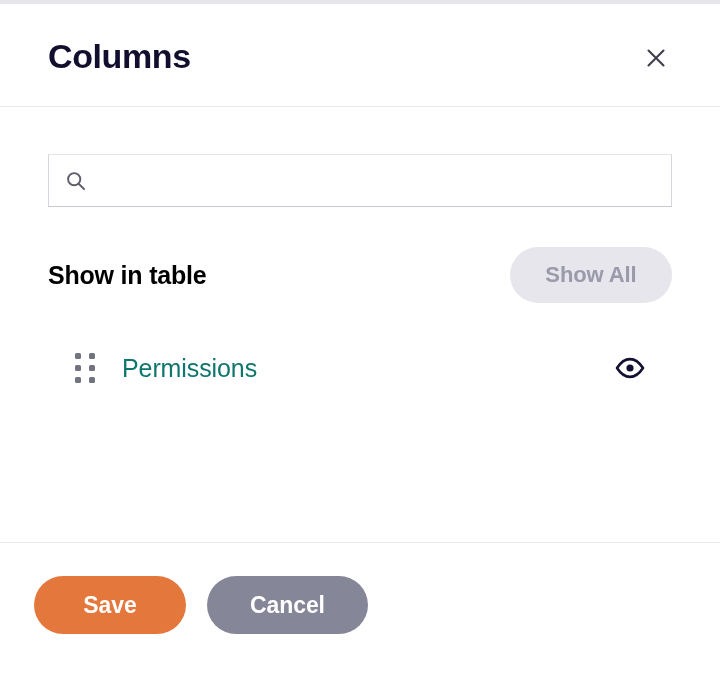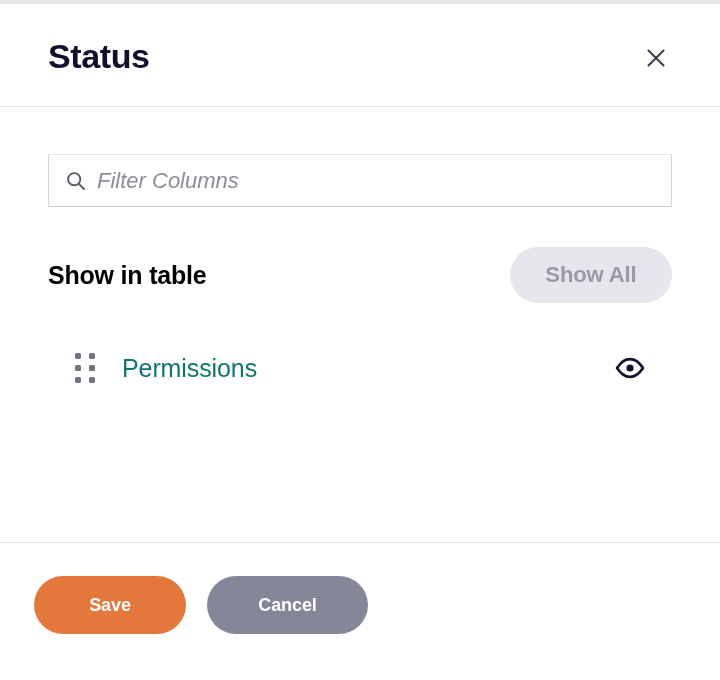--- a/index.html
+++ b/index.html
@@ -218,58 +218,57 @@
     left: 34px;
     top: 33px;
     display: flex;
     gap: 21px;
   }
   .btn {
     height: 58px;
     border-radius: 29px;
     border: none;
     font-family: "Liberation Sans", sans-serif;
-    font-size: 18px;
+    font-size: 23px;
     font-weight: 700;
     letter-spacing: -0.1px;
     color: #ffffff;
     cursor: pointer;
     padding: 0 34px;
   }
   .btn-save { background: #e4783c; min-width: 152px; }
   .btn-cancel { background: #868699; min-width: 161px; }
 </style>
 </head>
 <body>
 
 <div class="top-strip"></div>
 
 <div class="dialog">
 
   <div class="dialog-header">
-    <div class="dialog-title">Status</div>
+    <div class="dialog-title">Columns</div>
     <button class="close-btn">
       <span>
         <svg width="24" height="24" viewBox="0 0 24 24" aria-hidden="true">
           <path d="M4.5 4.5 L19.5 19.5 M19.5 4.5 L4.5 19.5" stroke="#3f3f4d" stroke-width="2.1" stroke-linecap="round"></path>
         </svg>
       </span>
     </button>
   </div>
 
   <div class="dialog-body">
 
     <div class="filter-wrap">
       <span class="search-icon">
         <svg width="22" height="22" viewBox="0 0 22 22" aria-hidden="true">
           <circle cx="9.2" cy="9.2" r="6.1" fill="none" stroke="#5c5c6b" stroke-width="1.9"></circle>
           <path d="M13.8 13.8 L19 19" stroke="#5c5c6b" stroke-width="1.9" stroke-linecap="round"></path>
         </svg>
       </span>
-      <input class="filter-input" type="text" placeholder="Filter Columns" style="">
     </div>
 
     <div class="section-row">
       <div class="section-label">Show in table</div>
       <button class="show-all-btn">Show All</button>
     </div>
 
     <div class="column-list">
 
       <div class="column-row">

